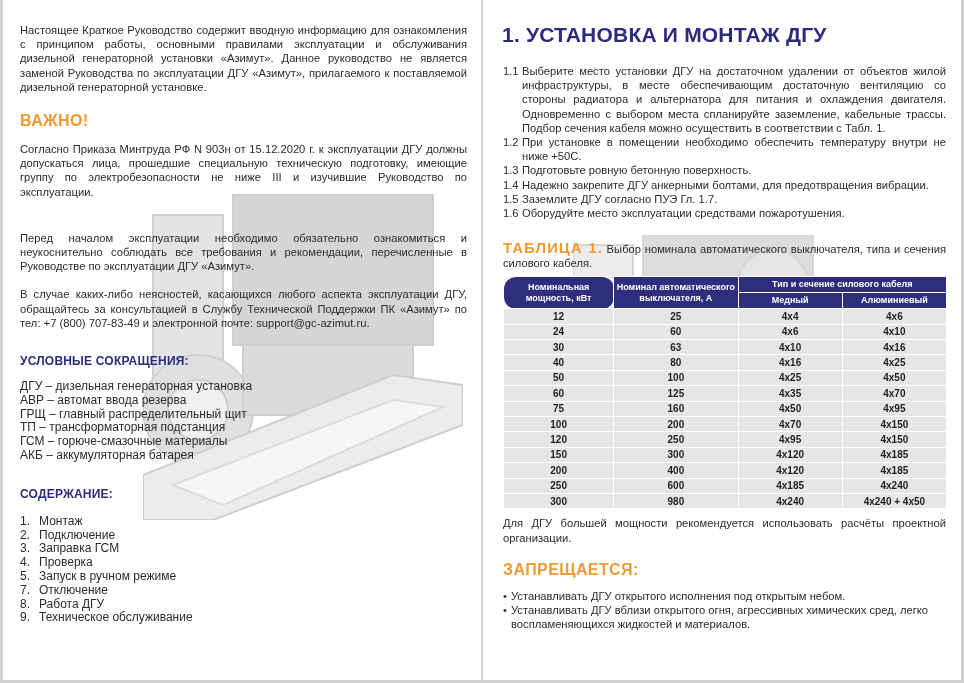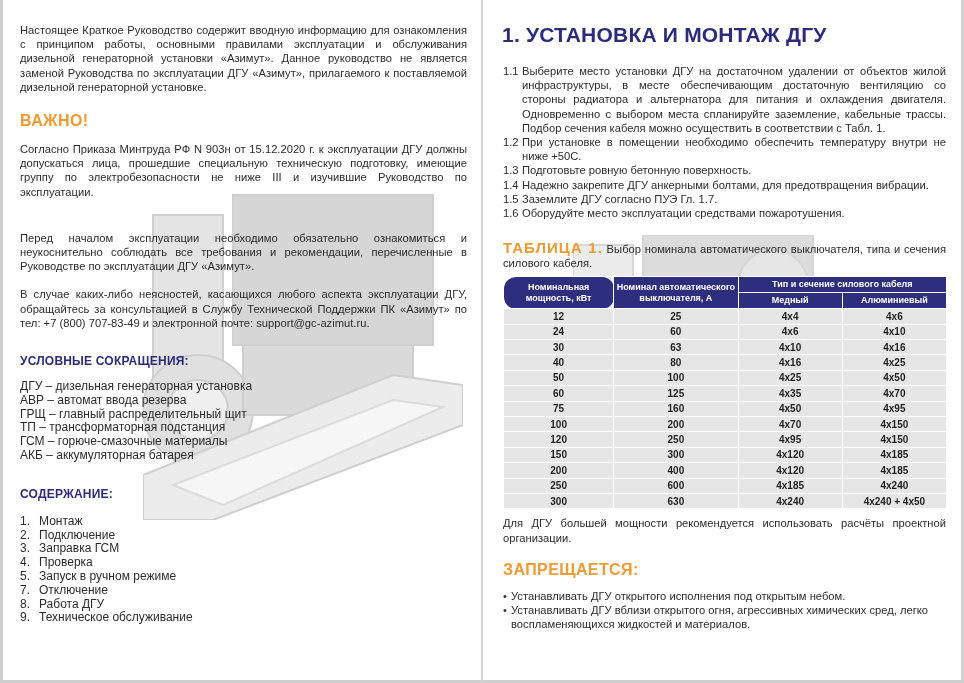--- a/index.html
+++ b/index.html
@@ -222,21 +222,21 @@
               <td>4x185</td>
             </tr>
             <tr>
               <td>250</td>
               <td>600</td>
               <td>4x185</td>
               <td>4x240</td>
             </tr>
             <tr>
               <td>300</td>
-              <td>630</td>
+              <td>980</td>
               <td>4x240</td>
               <td>4x240 + 4x50</td>
             </tr>
           </tbody>
       </table>
 
       <p class="body" style="margin-top:7px;">Для ДГУ большей мощности рекомендуется использовать расчёты проектной организации.</p>
 
       <div class="h-orange" style="margin-top:16px;">ЗАПРЕЩАЕТСЯ:</div>
 

